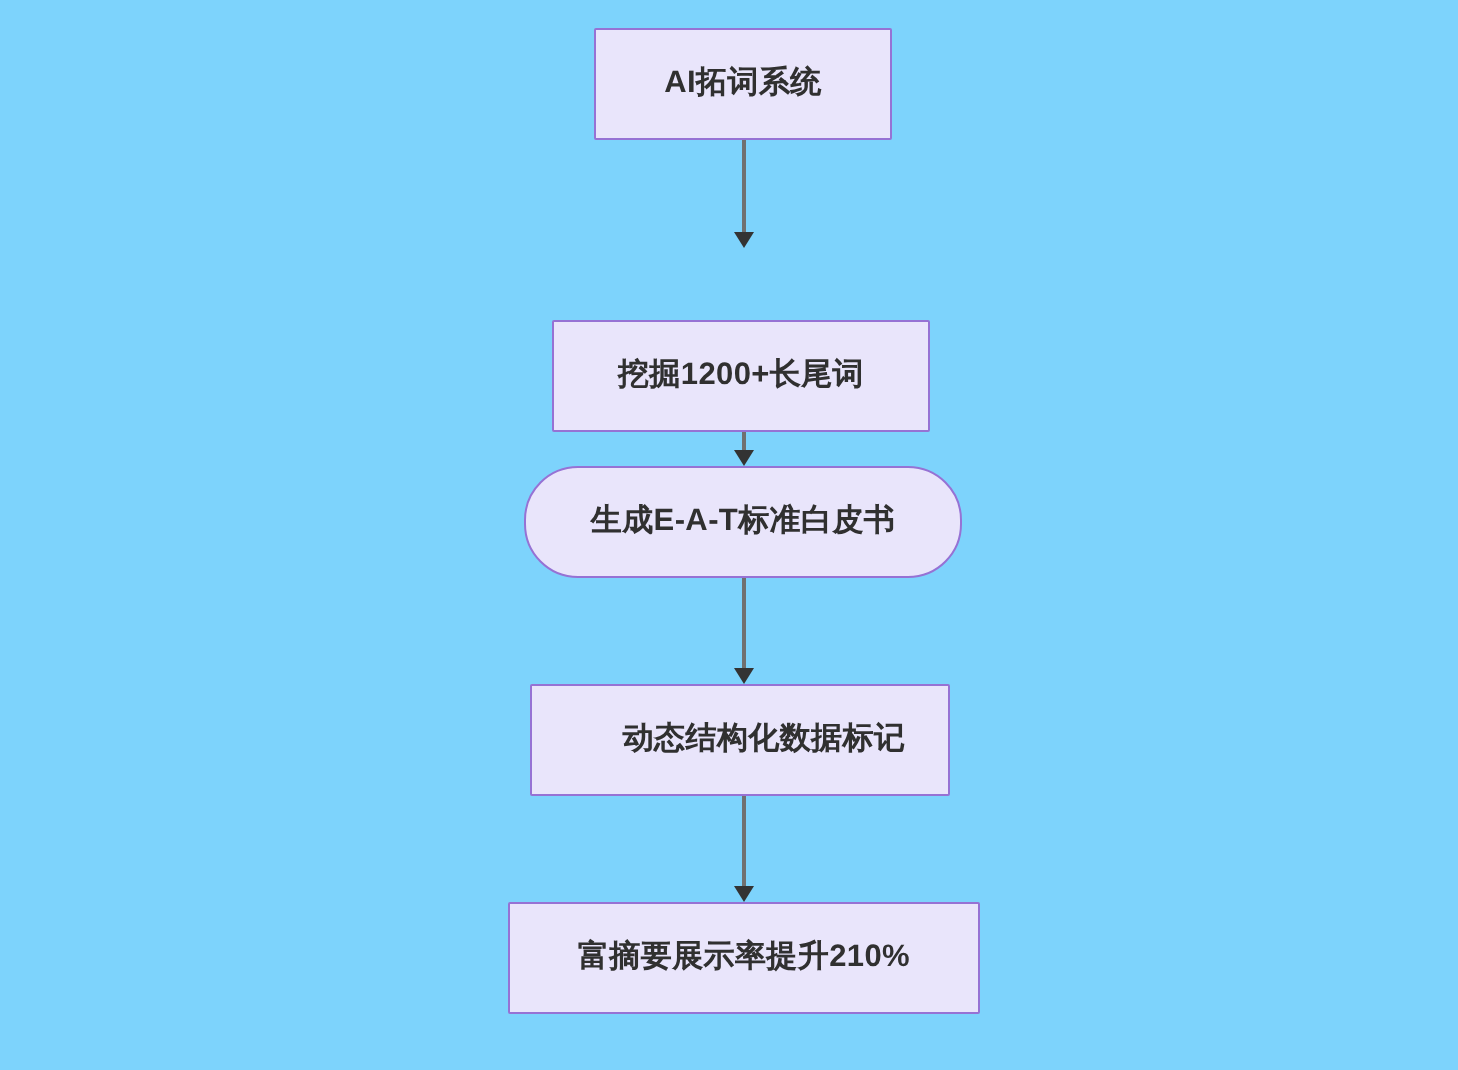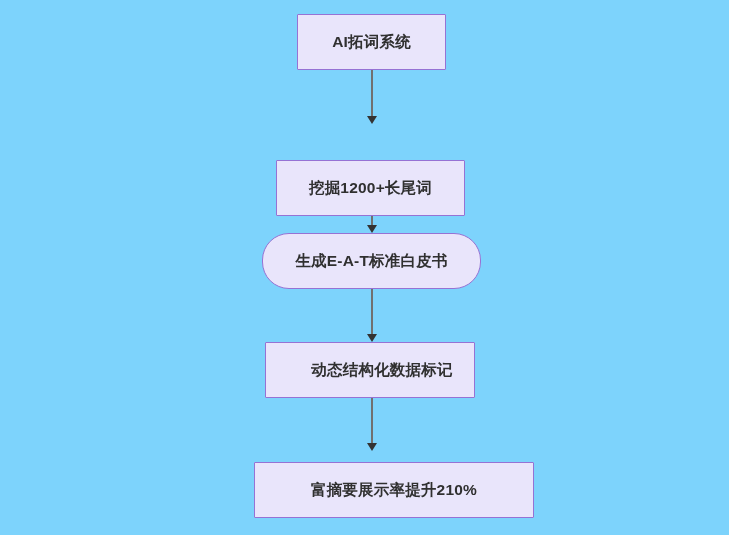--- a/index.html
+++ b/index.html
@@ -79,16 +79,16 @@
     </div>
     <div class="node" style="left: 276px; top: 124px; width: 189px; height: 56px; background: rgb(233, 229, 251); border-color: rgb(150, 114, 212); color: rgb(48, 48, 48); margin-top: 36px;">
       <span class="node-label">挖掘1200+长尾词</span>
     </div>
     <div class="node" style="left: 262px; top: 233px; width: 219px; height: 56px; background: rgb(233, 229, 251); border-color: rgb(150, 114, 212); color: rgb(48, 48, 48); border-radius: 27px;">
       <span class="node-label">生成E-A-T标准白皮书</span>
     </div>
     <div class="node" style="left: 265px; top: 342px; width: 210px; height: 56px; background: rgb(233, 229, 251); border-color: rgb(150, 114, 212); color: rgb(48, 48, 48); padding-left: 24px;">
       <span class="node-label">动态结构化数据标记</span>
     </div>
-    <div class="node" style="left: 254px; top: 462px; width: 280px; height: 56px; background: rgb(233, 229, 251); border-color: rgb(150, 114, 212); color: rgb(48, 48, 48);">
+    <div class="node" style="left: 254px; top: 451px; width: 236px; height: 56px; background: rgb(233, 229, 251); border-color: rgb(150, 114, 212); color: rgb(48, 48, 48);">
       <span class="node-label">富摘要展示率提升210%</span>
     </div>
   </div>
 
 </body></html>

